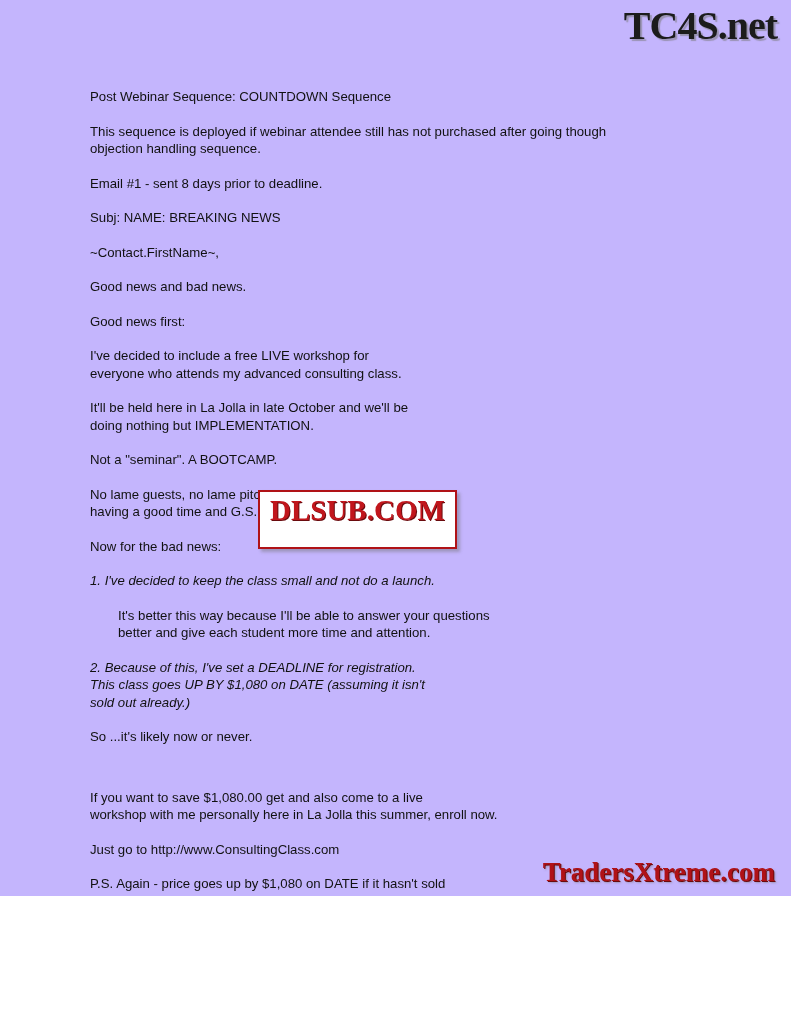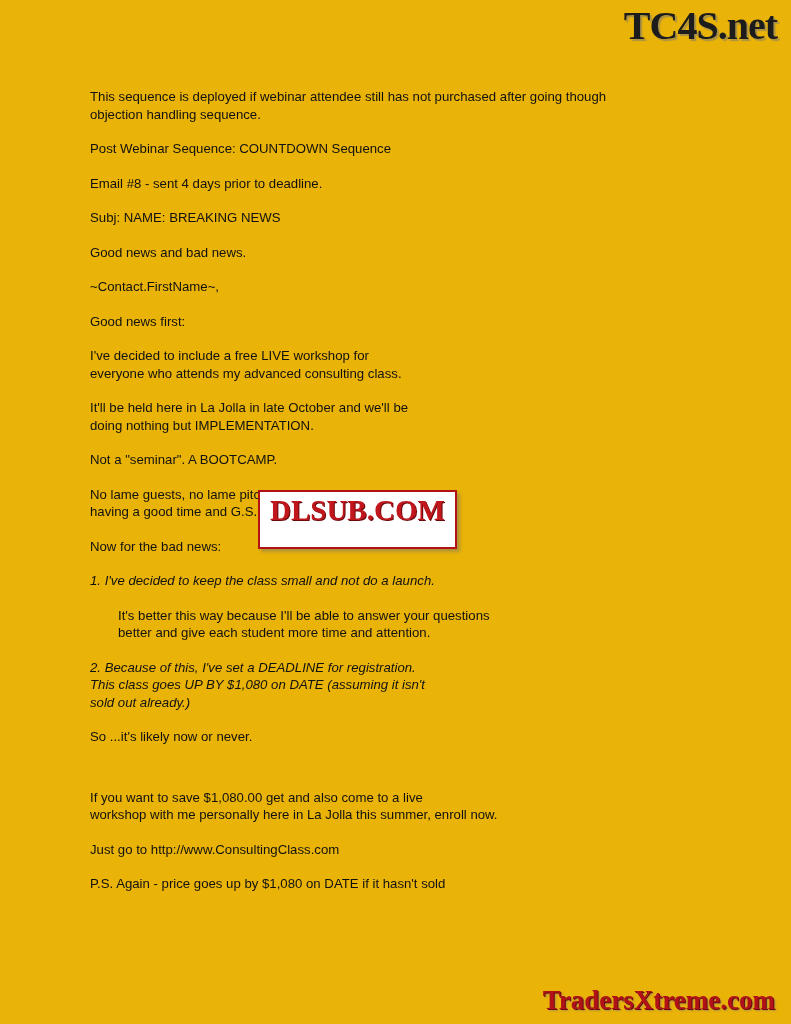--- a/index.html
+++ b/index.html
@@ -7,23 +7,23 @@
     padding: 0;
     background: #ffffff;
   }
   body {
     font-family: "Liberation Sans", sans-serif;
     color: #000000;
   }
   .page {
     position: relative;
     width: 791px;
-    height: 1024px;
+    height: 896px;
     overflow: hidden;
-    background: #eab308;
+    background: #c4b5fd;
   }
 
   
   .wm-top {
     position: absolute;
     top: 2px;
     right: 14px;
     font-family: "Liberation Serif", serif;
     font-size: 40px;
     font-weight: bold;
@@ -91,27 +91,27 @@
   }
 </style>
 </head>
 <body>
 
 <div class="page">
 
   <div class="wm-top">TC4S.net</div>
 
   <div class="doc">
+    <p class="para">Post Webinar Sequence: COUNTDOWN Sequence</p>
     <p class="para">This sequence is deployed if webinar attendee still has not purchased after going though
 objection handling sequence.</p>
-    <p class="para">Post Webinar Sequence: COUNTDOWN Sequence</p>
-    <p class="para">Email #8 - sent 4 days prior to deadline.</p>
+    <p class="para">Email #1 - sent 8 days prior to deadline.</p>
     <p class="para">Subj: NAME: BREAKING NEWS</p>
+    <p class="para">~Contact.FirstName~,</p>
     <p class="para">Good news and bad news.</p>
-    <p class="para">~Contact.FirstName~,</p>
     <p class="para">Good news first:</p>
     <p class="para">I've decided to include a free LIVE workshop for
 everyone who attends my advanced consulting class.</p>
     <p class="para">It'll be held here in La Jolla in late October and we'll be
 doing nothing but IMPLEMENTATION.</p>
     <p class="para">Not a "seminar". A BOOTCAMP.</p>
     <p class="para">No lame guests, no lame pitches...just you and me
 having a good time and G.S.D.</p>
     <p class="para">Now for the bad news:</p>
     <p class="para num">1. I've decided to keep the class small and not do a launch.</p>

